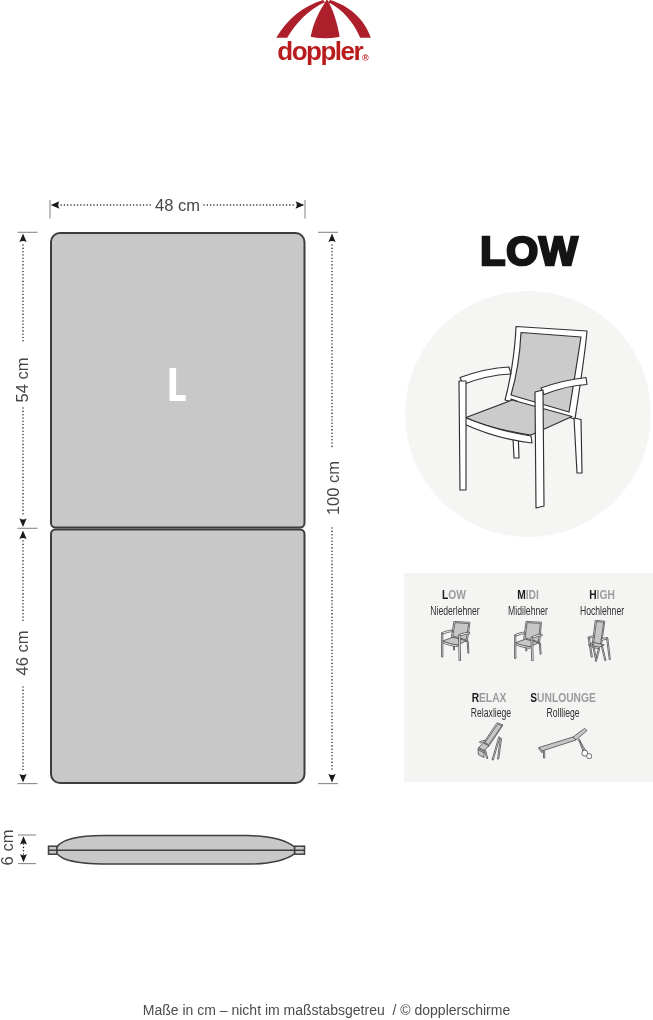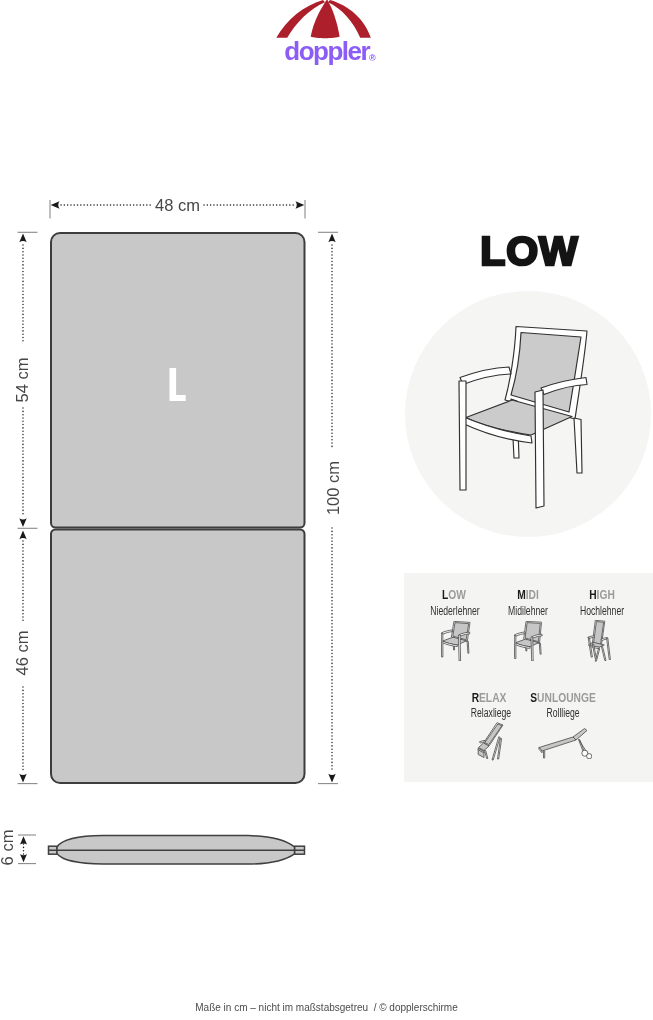--- a/index.html
+++ b/index.html
@@ -5,33 +5,33 @@
   html,body{margin:0;padding:0;}
   body{width:653px;height:1020px;background:#fff;position:relative;overflow:hidden;
        font-family:"Liberation Sans", sans-serif;}
   .abs{position:absolute;}
   #panel{left:404px;top:573px;width:249px;height:209px;background:#f4f4f3;}
   .blbl{position:absolute;font-weight:bold;font-size:12.8px;color:#9b9b9b;white-space:nowrap;transform:translateX(-50%) scaleX(0.80);}
   .blbl b{color:#1b1b1b;}
   .slbl{position:absolute;font-size:12px;color:#303030;white-space:nowrap;transform:translateX(-50%) scaleX(0.72);}
   #low-title{left:479.5px;top:228px;width:100px;text-align:center;font-weight:bold;font-size:41px;color:#141414;letter-spacing:1px;-webkit-text-stroke:2.6px #141414;white-space:nowrap;}
   #circle{left:405px;top:291px;width:246px;height:246px;border-radius:50%;background:#f5f5f4;}
-  #footer{left:0;top:1002px;width:653px;text-align:center;font-size:10px;color:#4c4c4c;}
+  #footer{left:0;top:1002px;width:653px;text-align:center;font-size:14px;color:#4c4c4c;}
 </style>
 </head>
 <body>
 
 <svg class="abs" style="left:270px;top:0px" width="110" height="70" viewBox="0 0 110 70">
   <g fill="#ac1f2b">
     <path d="M56.5,0 C51,8.5 43.5,21.5 40.7,36.4 C45.5,38.7 65,38.7 69.6,36.4 C67,21.5 62.5,8.5 57.5,0 Z"></path>
     <path d="M53,0 C34,5.5 16.5,19.5 6.3,37.8 L17.2,37.8 C26,22.5 39.5,9 55,2.2 Z"></path>
     <path d="M60,0 C79,5.5 94.5,19 100.8,37.8 L90.2,37.8 C83.5,22 72.5,9 58,2.2 Z"></path>
   </g>
 </svg>
-<div class="abs" id="dopplerword" style="left:230px;top:36px;width:200px;text-align:center;font-size:26px;font-weight:bold;color:#8b5cf6;letter-spacing:-1.5px;">doppler<span style="font-size:9px;letter-spacing:0;vertical-align:-1px;">®</span></div>
+<div class="abs" id="dopplerword" style="left:223px;top:36px;width:200px;text-align:center;font-size:26px;font-weight:bold;color:#b91c1c;letter-spacing:-1.5px;">doppler<span style="font-size:9px;letter-spacing:0;vertical-align:-1px;">®</span></div>
 
 <svg class="abs" style="left:0;top:0" width="653" height="1020" viewBox="0 0 653 1020">
 
   <path d="M60,233 h235.5 a9,9 0 0 1 9,9 v281 a4.5,4.5 0 0 1 -4.5,4.5 h-244.5 a4.5,4.5 0 0 1 -4.5,-4.5 v-281 a9,9 0 0 1 9,-9 Z" fill="#c8c8c8" stroke="#3d3d3d" stroke-width="2"></path>
 
   <path d="M55.5,529.5 h244.5 a4.5,4.5 0 0 1 4.5,4.5 v240 a9,9 0 0 1 -9,9 h-235.5 a9,9 0 0 1 -9,-9 v-240 a4.5,4.5 0 0 1 4.5,-4.5 Z" fill="#c8c8c8" stroke="#3d3d3d" stroke-width="2"></path>
 
   <path d="M169.5,368 h6.6 v27 h9.6 v6 h-16.2 Z" fill="#ffffff"></path>
 
   <g fill="#c8c8c8" stroke="#3f3f3f" stroke-width="1.5">

